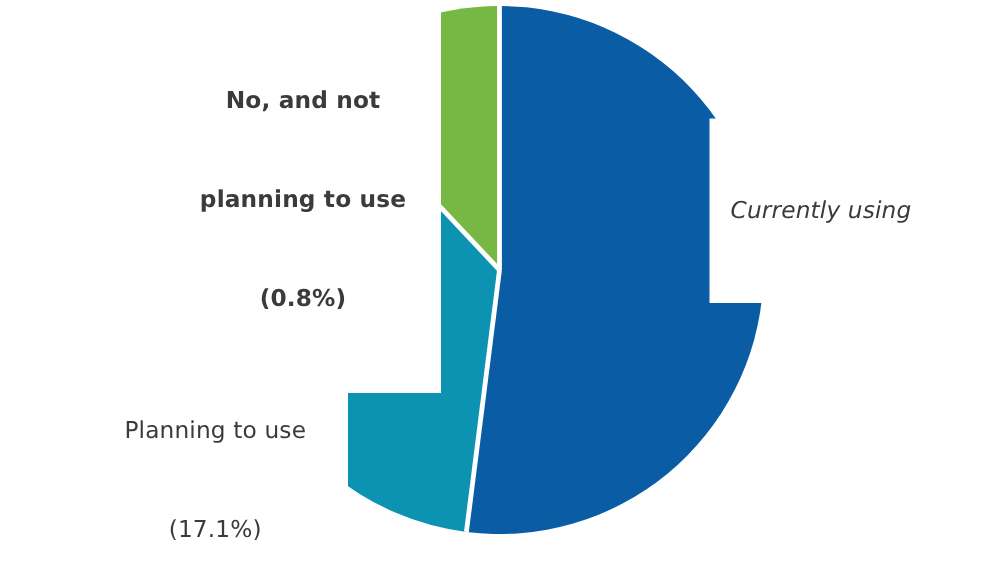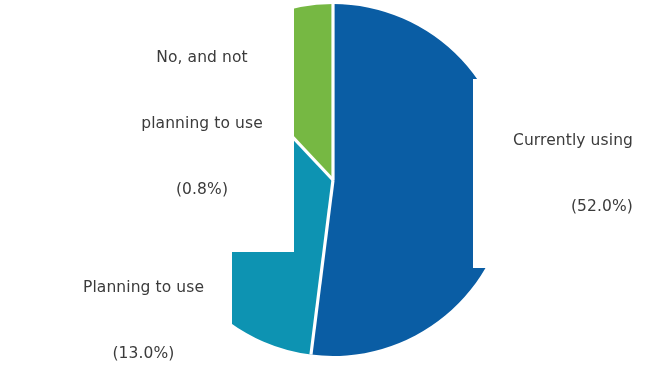--- a/index.html
+++ b/index.html
@@ -41,36 +41,38 @@
   #label-currently-using {
     left: 473px;
     top: 79px;
     width: 190px;
     padding: 6px 4px 7px 14px;
     text-align: left;
   }
   #label-currently-using .lbl,
   #label-currently-using .pct {
     display: block;
-    text-align: right;
+    text-align: left;
     width: 146px;
+    font-style: italic;
   }
   #label-planning-to-use {
     left: 55px;
     top: 226px;
     width: 173px;
     padding: 6px 2px 8px 2px;
     text-align: center;
   }
   #label-no-not-planning {
     left: 110px;
     top: 0px;
     width: 180px;
-    padding: 2px 2px 8px 2px;
+    padding: 12px 2px 8px 2px;
     text-align: center;
+    font-weight: bold;
   }
   .lbl, .pct {
     display: block;
   }
 </style>
 </head>
 <body>
 
 <div id="chart-root">
 
@@ -82,26 +84,25 @@
     </g>
     <g stroke="#ffffff" stroke-width="3.2" fill="none" stroke-linecap="butt">
       <line x1="333" y1="180" x2="333.00" y2="4.00" stroke="#ffffff"></line>
       <line x1="333" y1="180" x2="310.94" y2="354.61" stroke="#ffffff"></line>
       <line x1="333" y1="180" x2="212.52" y2="51.70" stroke="#ffffff"></line>
     </g>
   </svg>
 
   <div class="slice-label" id="label-currently-using">
     <span class="lbl">Currently using</span>
-    <span class="pct">(52.0%)</span>
   </div>
 
   <div class="slice-label" id="label-planning-to-use">
     <span class="lbl">Planning to use</span>
-    <span class="pct">(13.0%)</span>
+    <span class="pct">(17.1%)</span>
   </div>
 
   <div class="slice-label" id="label-no-not-planning">
     <span class="lbl">No, and not</span>
     <span class="lbl">planning to use</span>
     <span class="pct">(0.8%)</span>
   </div>
 
 </div>
 

